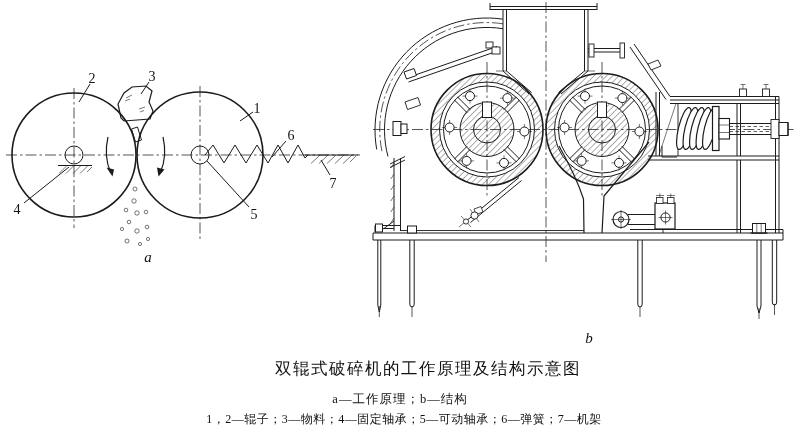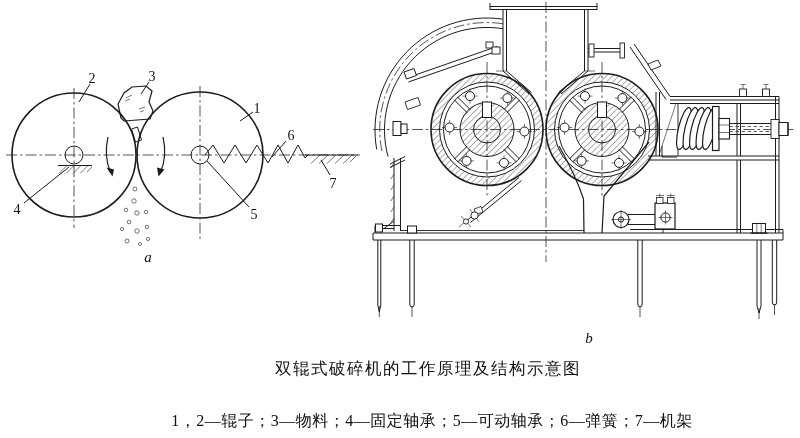--- a/index.html
+++ b/index.html
@@ -14,21 +14,21 @@
   svg .dash{stroke-dasharray:3.5 2.5;stroke-width:0.7;}
   svg .fW{fill:#ffffff;}
   svg .fH{fill:url(#h1);}
   svg .fB{fill:#1c1c1c;stroke:none;}
   svg text{fill:#111;stroke:none;font-family:"Liberation Serif","DejaVu Serif",serif;}
   svg .num{font-size:14px;}
   svg .ital{font-size:15px;font-style:italic;}
   .cap{position:absolute;white-space:nowrap;transform:translateX(-50%);}
   .cap-title{top:358px;left:428px;font-size:16.5px;letter-spacing:1.5px;font-family:Liberation Serif, serif;}
   .cap-sub{top:391px;left:400px;font-size:12.5px;letter-spacing:1px;}
-  .cap-legend{top:411px;left:432px;font-size:16px;letter-spacing:0.5px;}
+  .cap-legend{top:411px;left:404px;font-size:12px;letter-spacing:0.5px;}
 </style>
 </head>
 <body>
 
 <div class="stage">
 
 <svg width="800" height="438" viewBox="0 0 800 438">
   <defs>
     <pattern id="h1" patternUnits="userSpaceOnUse" width="4.4" height="4.4" patternTransform="rotate(45)">
       <line x1="0" y1="0" x2="0" y2="4.4" stroke="#2a2a2a" stroke-width="0.75"></line>
@@ -263,15 +263,16 @@
       <path class="cl" d="M759,308V321"></path>
       <path d="M772.3,240V302M776.7,240V302M772.3,302A2.2,3 0 0 0 776.7,302"></path>
       <path class="cl" d="M774.5,304V315"></path>
     </g>
 
     <text x="589" y="343" text-anchor="middle" class="ital">b</text>
   </g>
 </svg>
 
 <div class="cap cap-title">双辊式破碎机的工作原理及结构示意图</div>
+<div class="cap cap-sub">a—工作原理；b—结构</div>
 <div class="cap cap-legend">1，2—辊子；3—物料；4—固定轴承；5—可动轴承；6—弹簧；7—机架</div>
 
 </div>
 
 </body></html>

